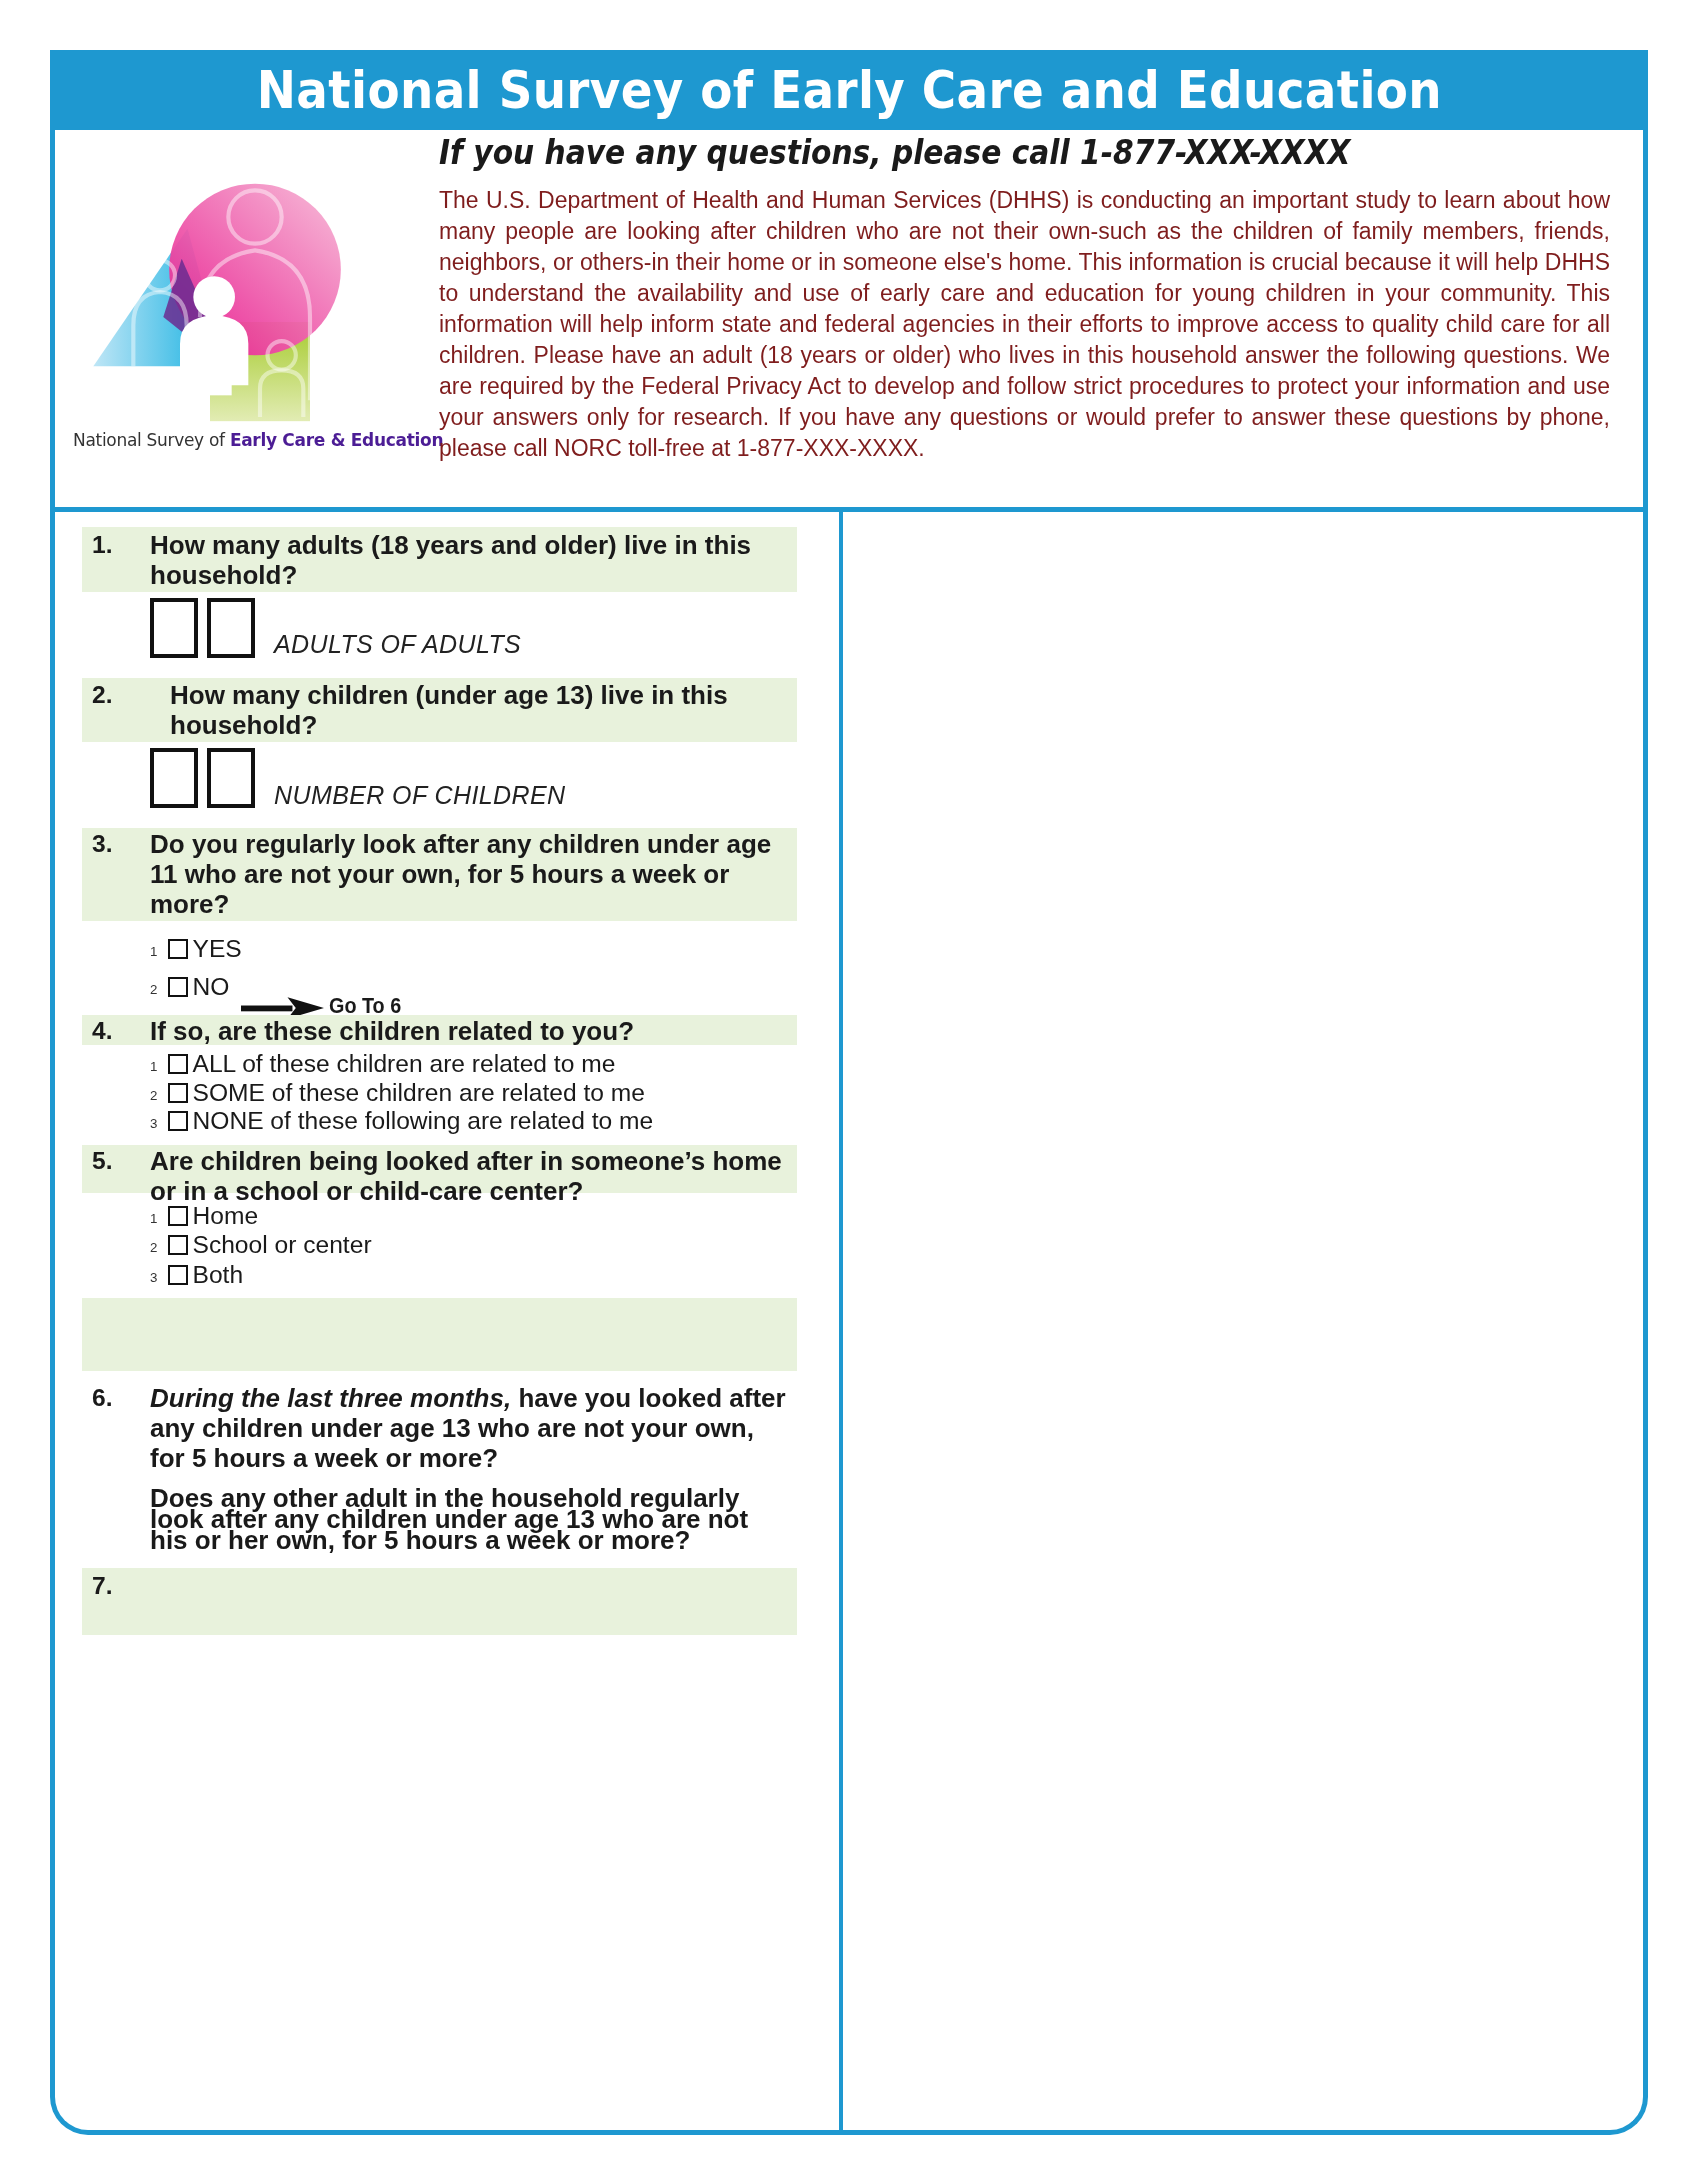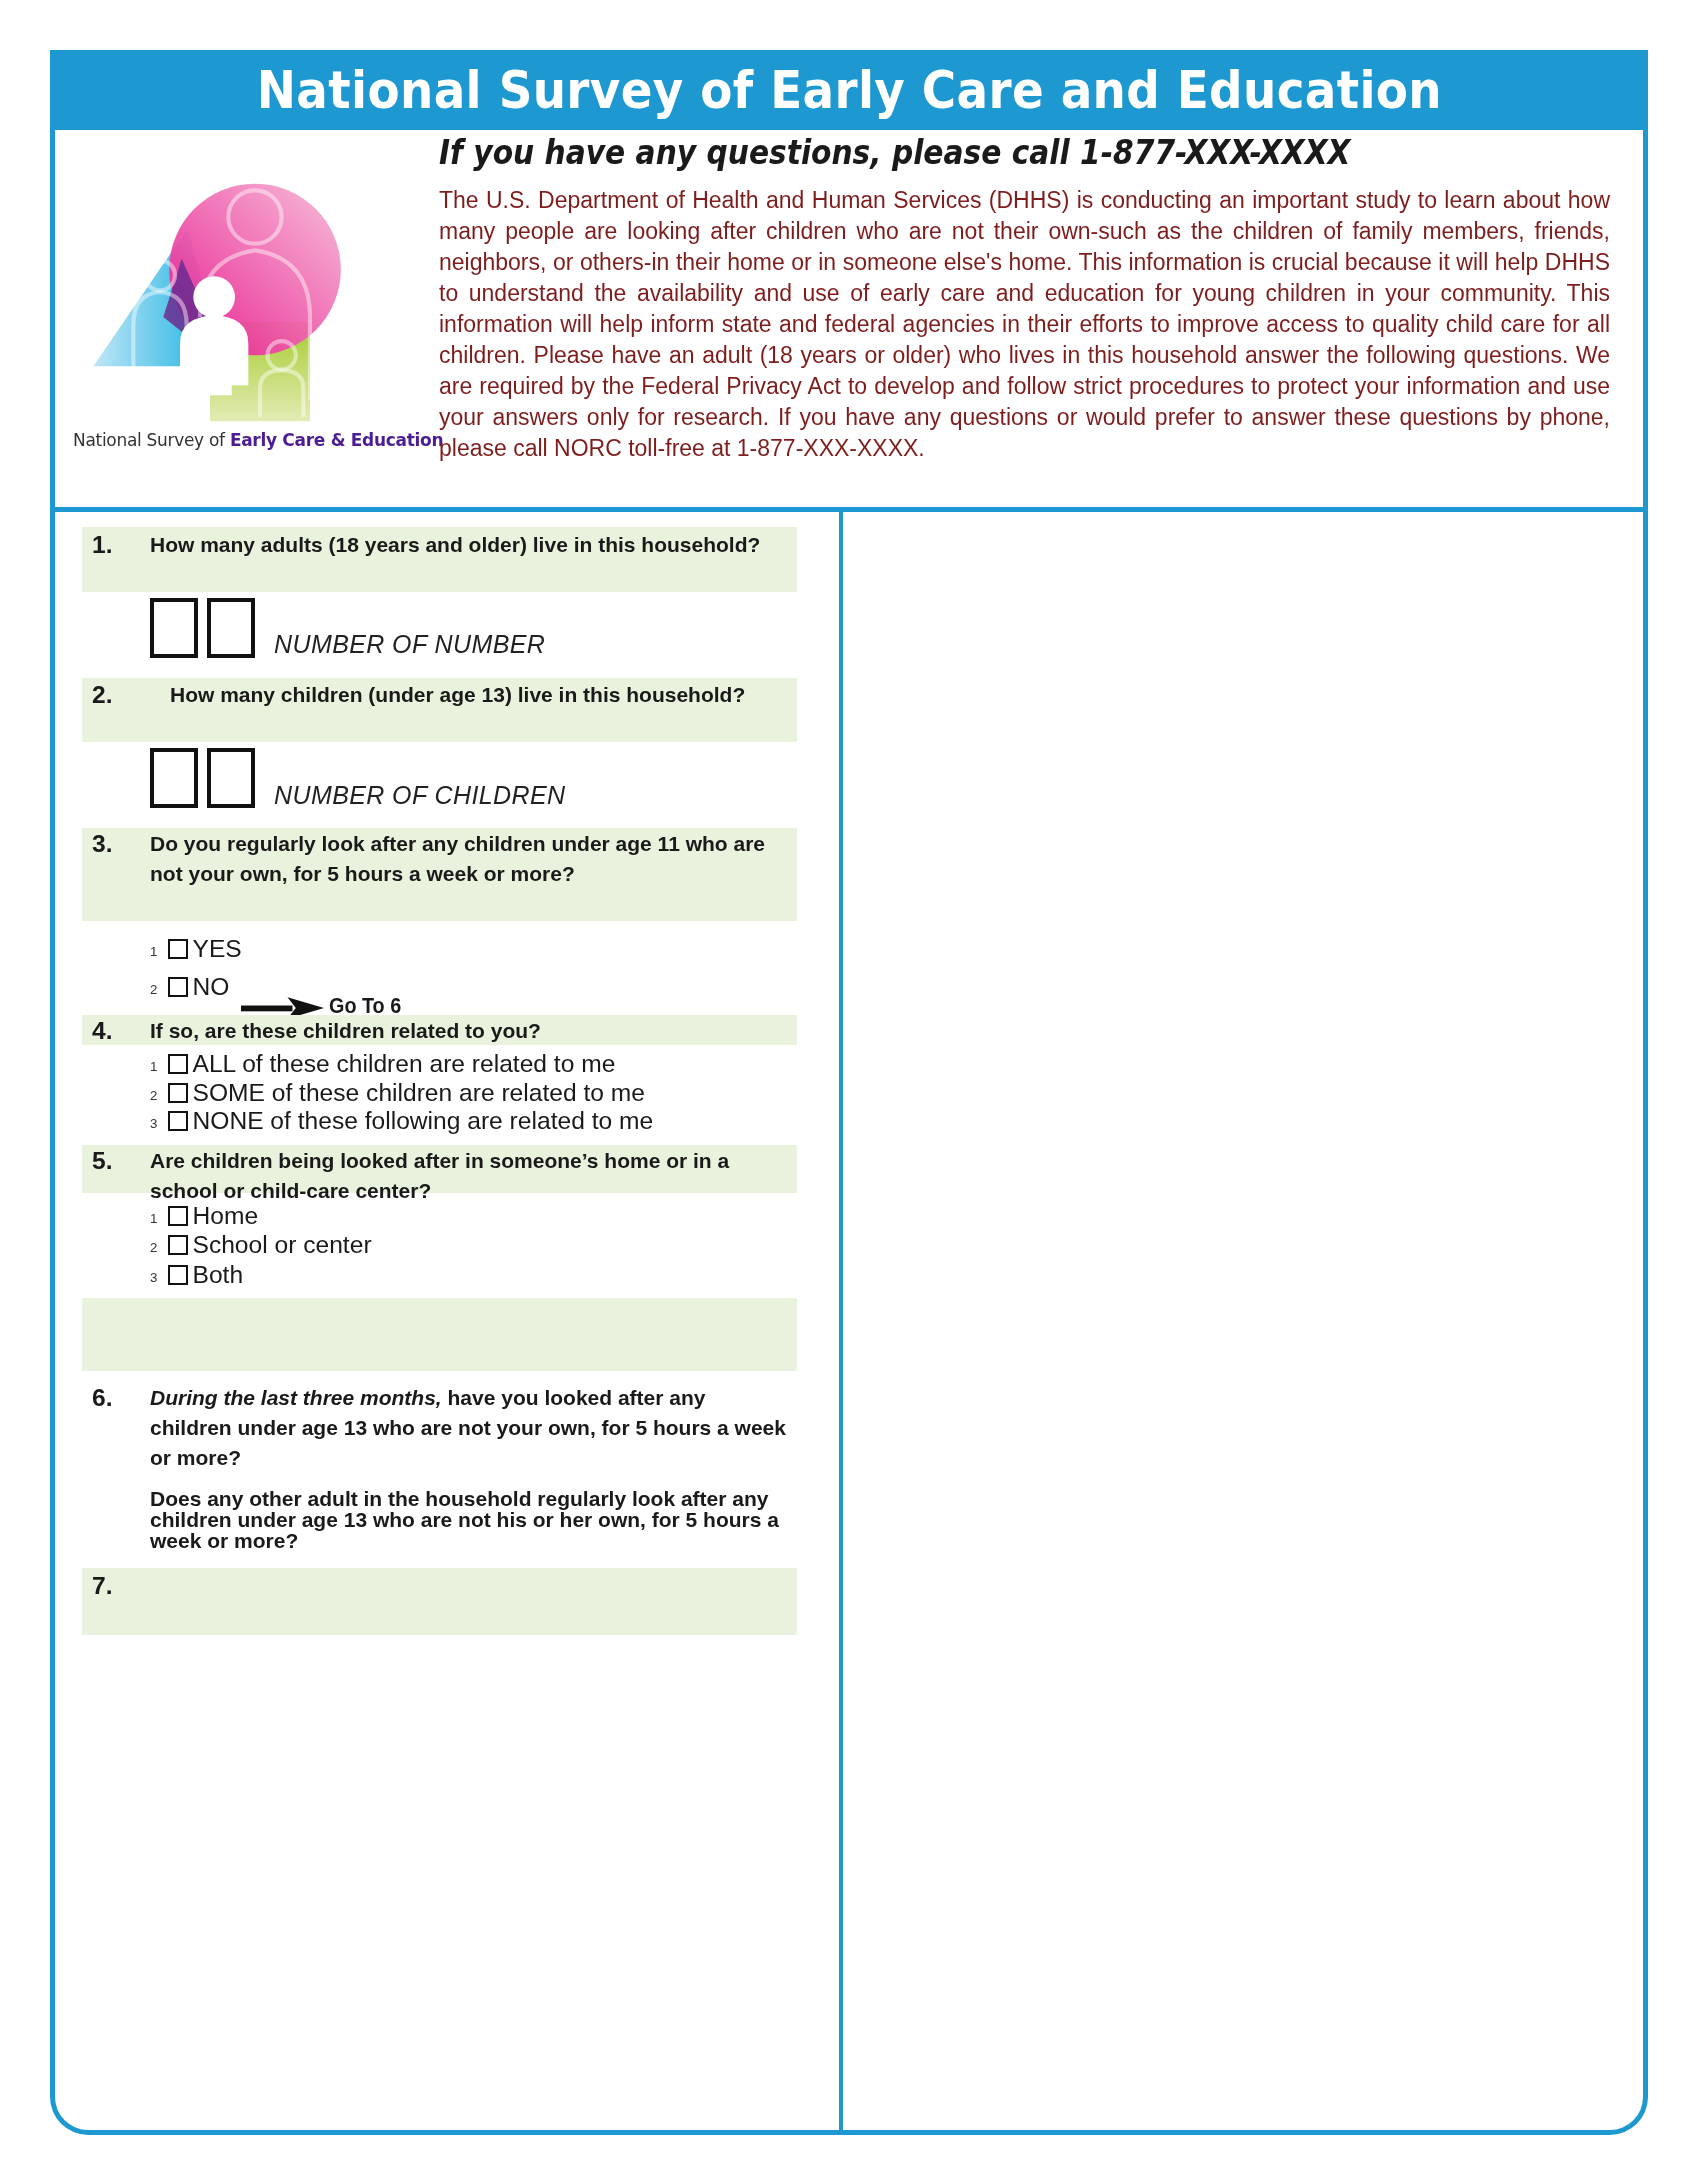--- a/index.html
+++ b/index.html
@@ -20,21 +20,21 @@
                   font-family:"DejaVu Sans", sans-serif; letter-spacing:-0.3px; }
   .logo-caption b { font-weight:bold; color:#4c1d95; }
 
   .call-line { position:absolute; left:439px; top:133px; font-size:33px; font-weight:bold; font-style:italic;
                font-family:"DejaVu Sans", sans-serif; color:#1a1a1a; transform:scaleX(0.9); transform-origin:left; white-space:nowrap; }
   .intro-text { position:absolute; left:439px; top:185px; width:1171px; font-size:23px; line-height:31px;
                 text-align:justify; color:#7f1d1d; }
 
   .qbar { position:absolute; background:#e8f2dc; }
   .qnum { position:absolute; font-weight:bold; font-size:24.6px; line-height:30px; color:#1a1a1a; }
-  .qtext { position:absolute; font-weight:bold; font-size:21px; line-height:30px; color:#1a1a1a; }
+  .qtext { position:absolute; font-weight:bold; font-size:26px; line-height:30px; color:#1a1a1a; }
   .qtext i { font-style:italic; }
 
   .opt { position:absolute; display:flex; align-items:center; height:33px; font-size:24.6px; color:#1a1a1a; white-space:nowrap; }
   .opt-code { font-size:13.3px; width:18.3px; color:#333; padding-top:5px; }
   .cbox { width:20px; height:20px; border:2.9px solid #111; box-sizing:border-box; margin-right:4.2px; }
   .opt-label { }
   .goto { display:flex; align-items:flex-end; margin-left:11.7px;margin-top:38px; }
   .arrow { width:83px; height:22px; }
   .goto-label { font-weight:bold; font-size:22.5px; margin-left:5px; transform:scaleX(0.88); transform-origin:left; }
 
@@ -89,21 +89,21 @@
 </div>
 
 <div class="call-line">If you have any questions, please call 1-877-XXX-XXXX</div>
 <div class="intro-text">The U.S. Department of Health and Human Services (DHHS) is conducting an important study to learn about how many people are looking after children who are not their own-such as the children of family members, friends, neighbors, or others-in their home or in someone else's home. This information is crucial because it will help DHHS to understand the availability and use of early care and education for young children in your community. This information will help inform state and federal agencies in their efforts to improve access to quality child care for all children. Please have an adult (18 years or older) who lives in this household answer the following questions. We are required by the Federal Privacy Act to develop and follow strict procedures to protect your information and use your answers only for research.  If you have any questions or would prefer to answer these questions by phone, please call NORC toll-free at 1-877-XXX-XXXX.</div>
 
 <div class="qbar" style="left:82px;top:527px;width:715px;height:65px;"></div>
 <div class="qnum" style="left:92px;top:530px;">1.</div>
 <div class="qtext" style="left:150px;top:530px;width:642px;">How many adults (18 years and older) live in this household?</div>
 <div class="numbox" style="left:150px;top:598px;"></div>
 <div class="numbox" style="left:207px;top:598px;"></div>
-<div class="numbox-label" style="left:274px;top:630px;">NUMBER OF NUMBER</div>
+<div class="numbox-label" style="left:274px;top:630px;">ADULTS OF ADULTS</div>
 
 <div class="qbar" style="left:82px;top:678px;width:715px;height:64px;"></div>
 <div class="qnum" style="left:92px;top:680px;">2.</div>
 <div class="qtext" style="left:150px;top:680px;width:642px;margin-left:20px;">How many children (under age 13) live in this household?</div>
 <div class="numbox" style="left:150px;top:748px;"></div>
 <div class="numbox" style="left:207px;top:748px;"></div>
 <div class="numbox-label" style="left:274px;top:781px;">NUMBER OF CHILDREN</div>
 
 <div class="qbar" style="left:82px;top:828px;width:715px;height:93px;"></div>
 <div class="qnum" style="left:92px;top:829px;">3.</div>

